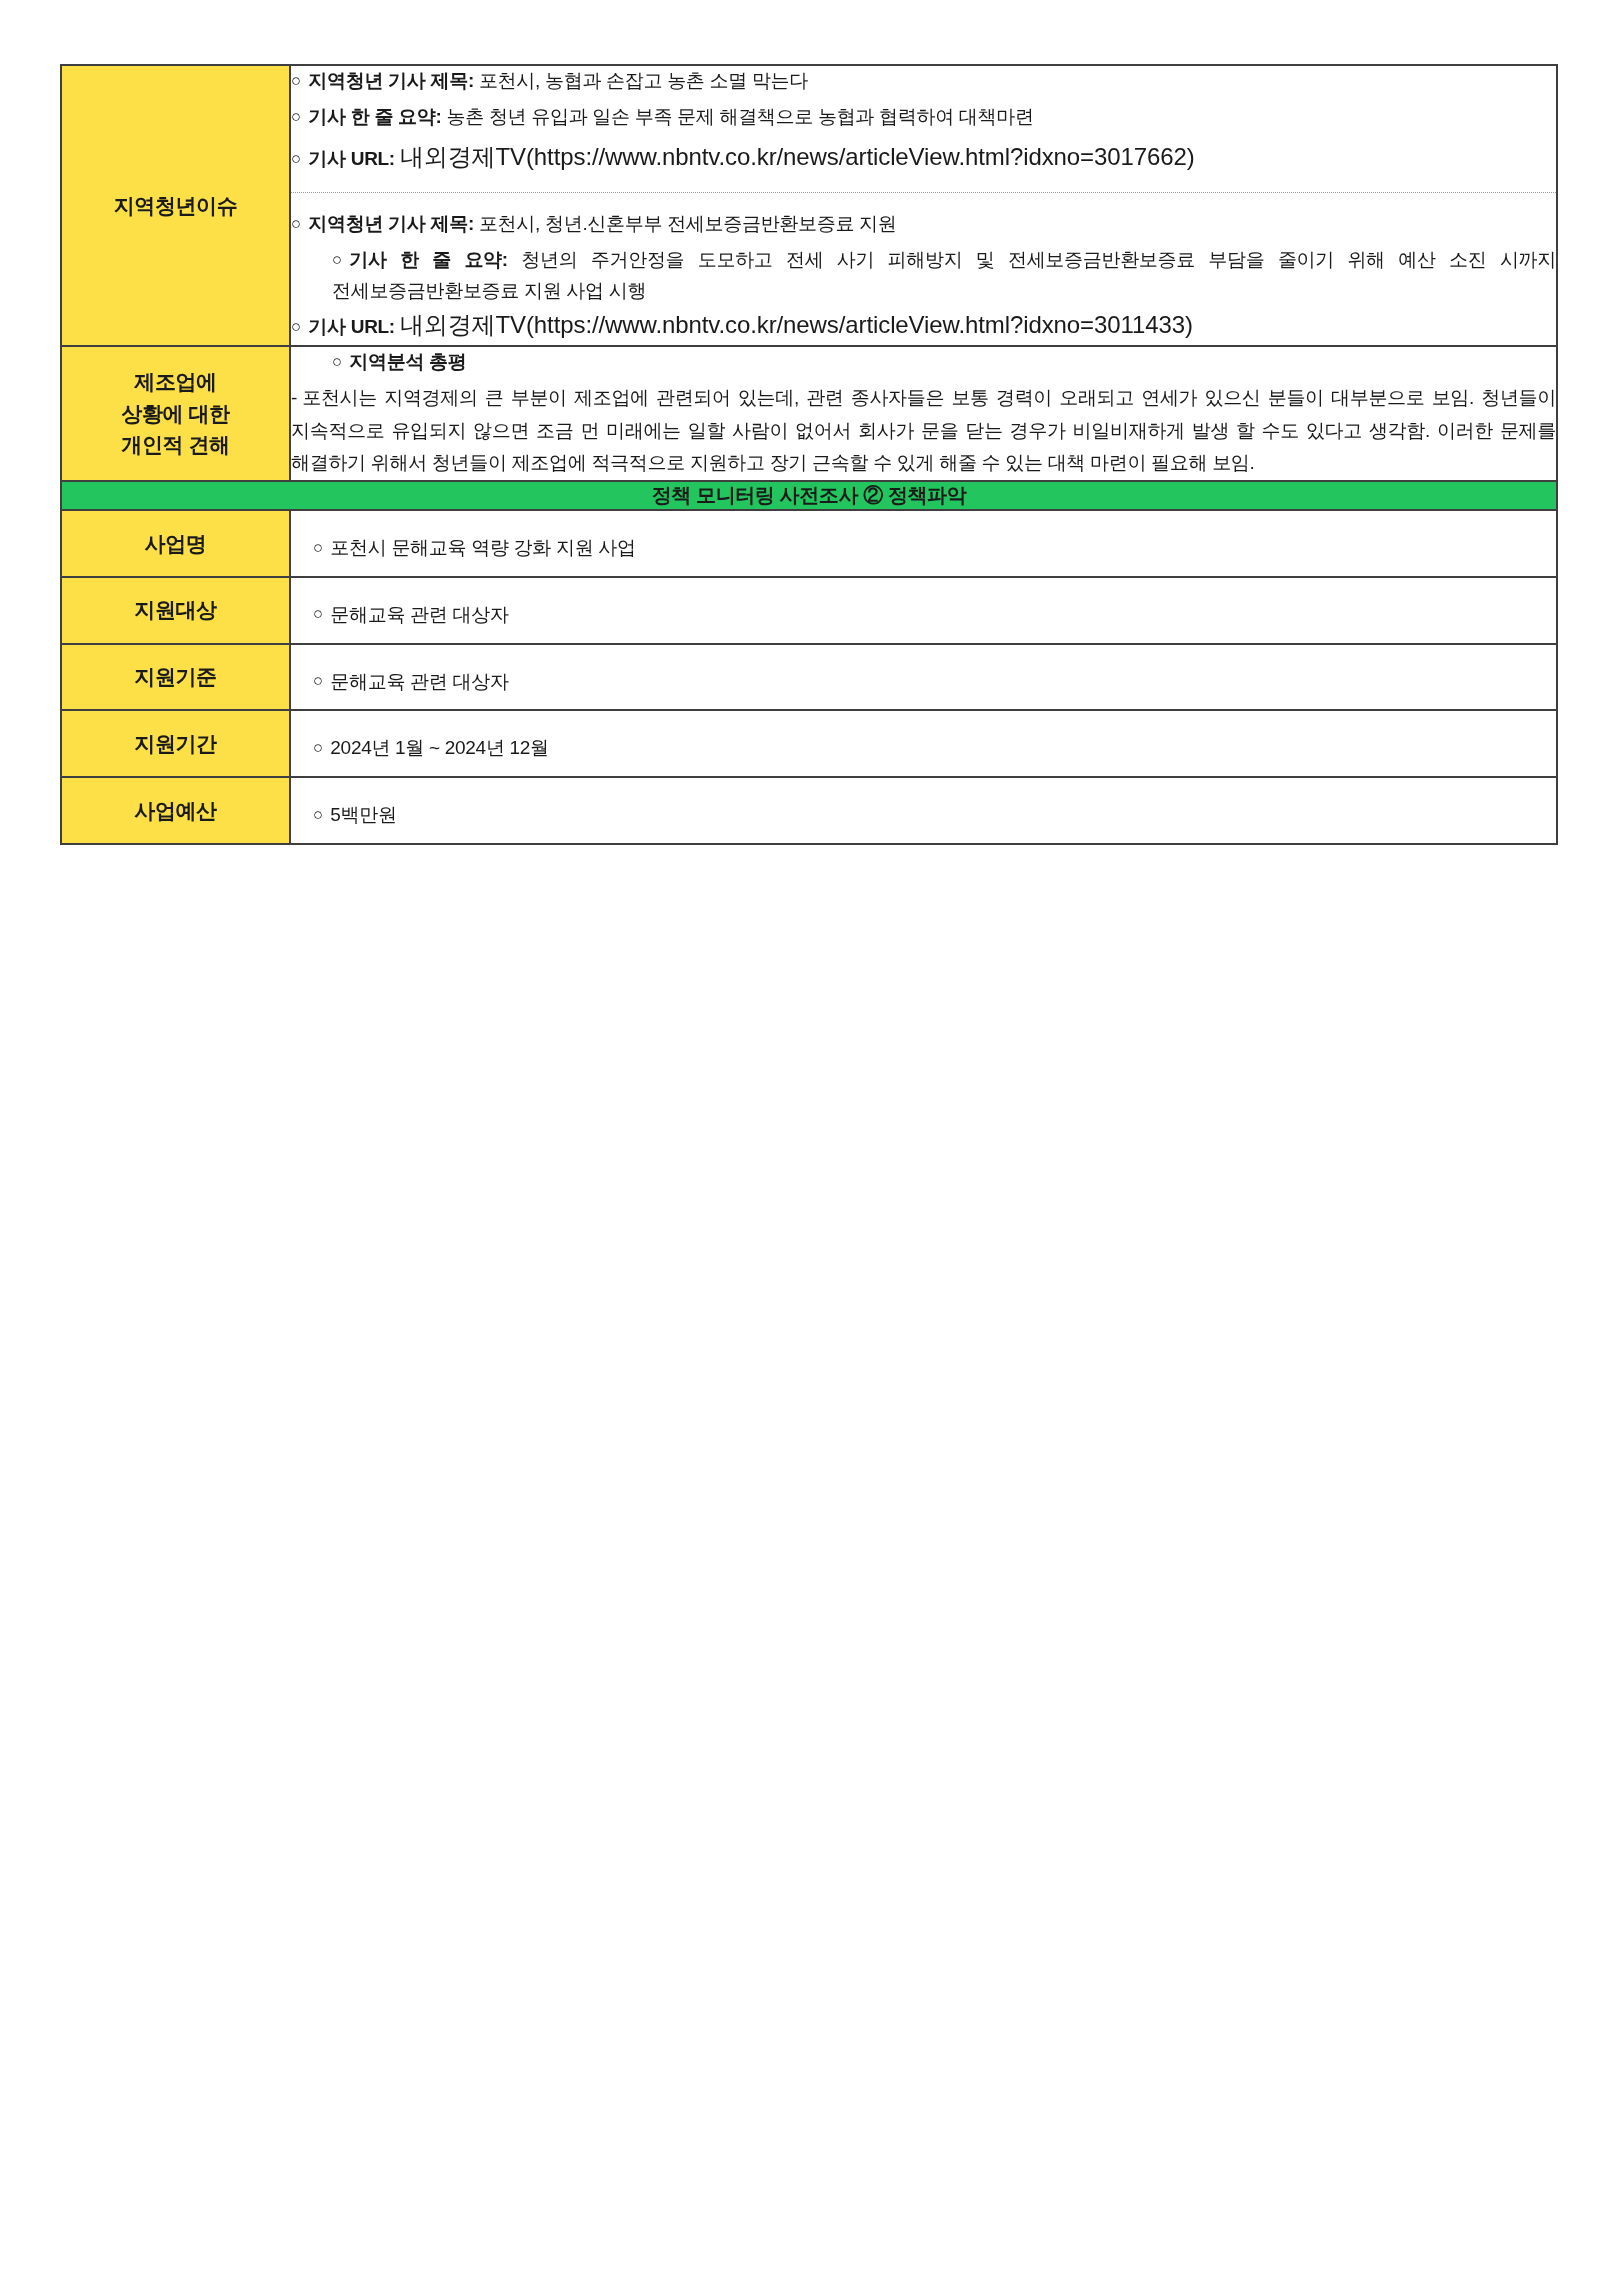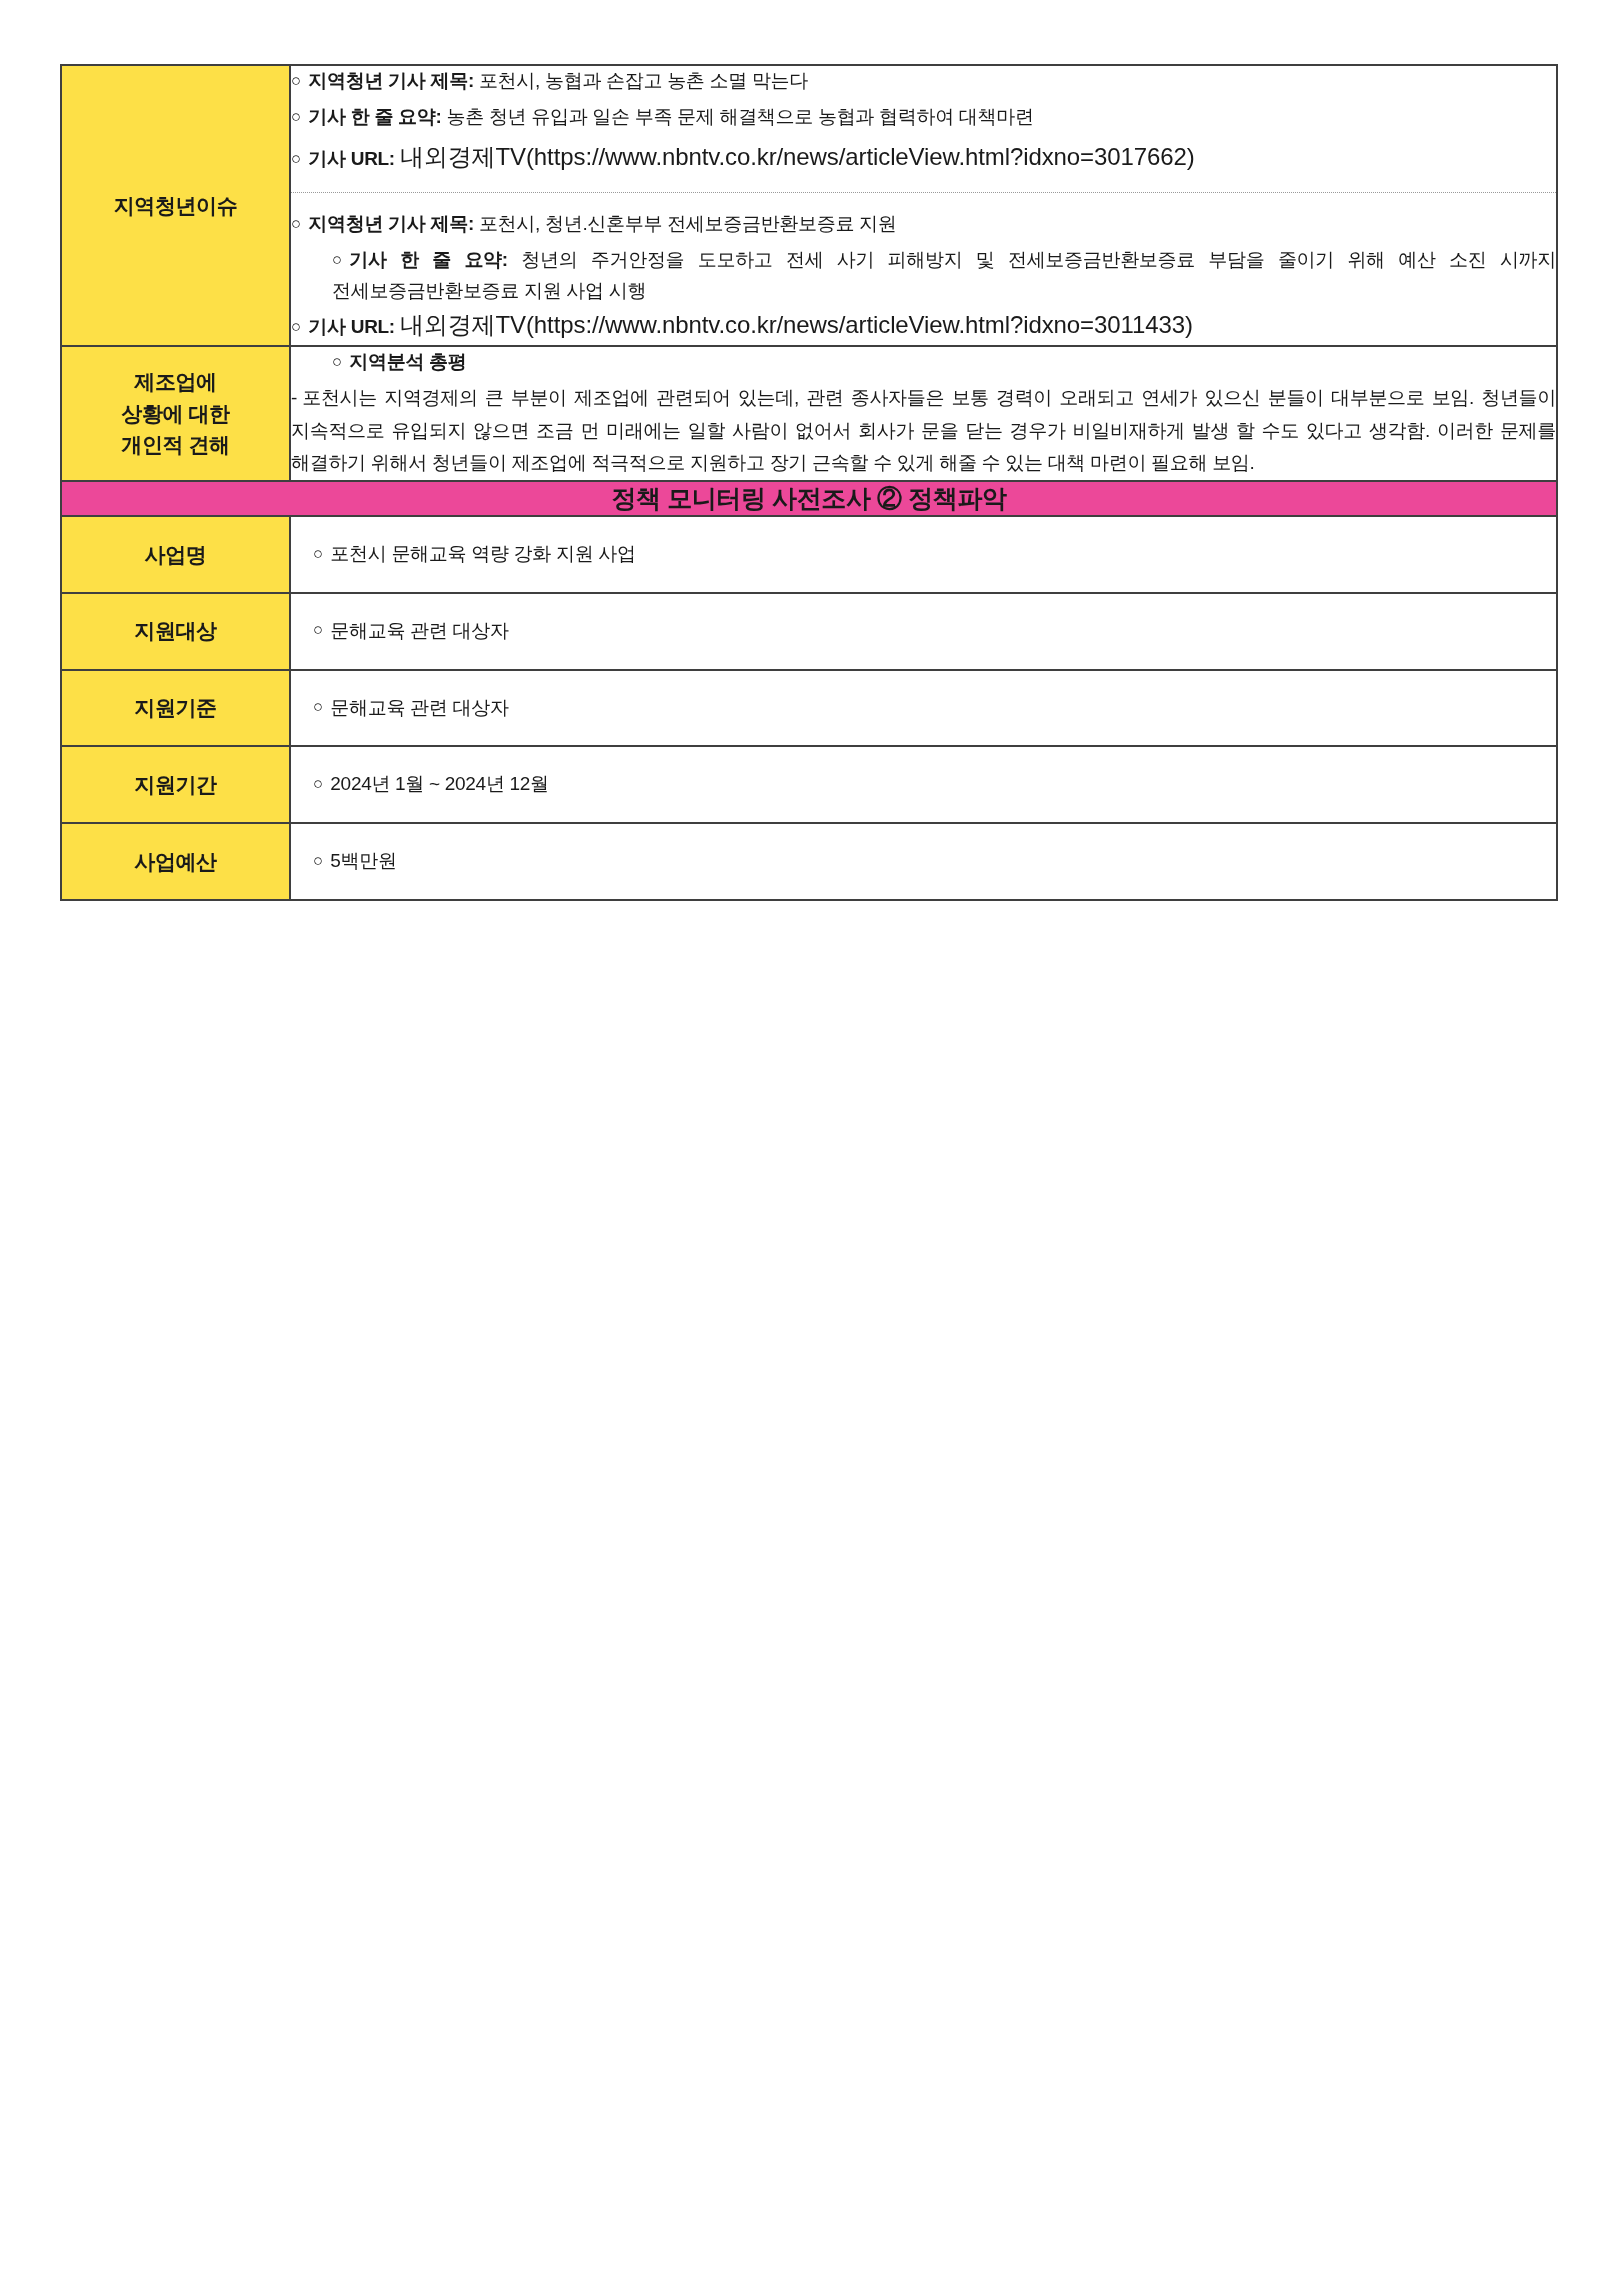--- a/index.html
+++ b/index.html
@@ -48,24 +48,24 @@
     padding: 17px 22px 19.5px 22px;
     font-size: 19px;
     line-height: 1.62;
     letter-spacing: -0.3px;
     border-radius: 27px;
   }
   .bodycell.compact {
     padding: 19.5px 22px;
   }
   .bannercell {
-    background: #ec4899;
+    background: #22c55e;
     text-align: center;
     font-weight: bold;
-    font-size: 25px;
+    font-size: 20px;
     letter-spacing: -0.4px;
     padding: 14.3px 5.2px;
   }
 
   .item {
     display: block;
     margin: 0 0 5.2px 0;
     text-indent: 0;
   }
   .item:last-child { margin-bottom: 0; }
@@ -107,21 +107,21 @@
     margin: 3.9px 0 0 0;
     text-align: justify;
     word-break: keep-all;
     line-height: 1.72;
   }
   .opinion-head {
     font-weight: bold;
     margin-bottom: 2.6px;
     margin-left: 41px;
   }
-  .row-tall .bodycell { padding-top: 22px; padding-bottom: 22px; }
+  .row-tall .bodycell { padding-top: 22px; padding-bottom: 12px; }
 </style>
 </head>
 <body>
 
 <div class="page">
   <table class="doc">
     <colgroup>
       <col class="labelcol">
       <col class="bodycol">
     </colgroup>

